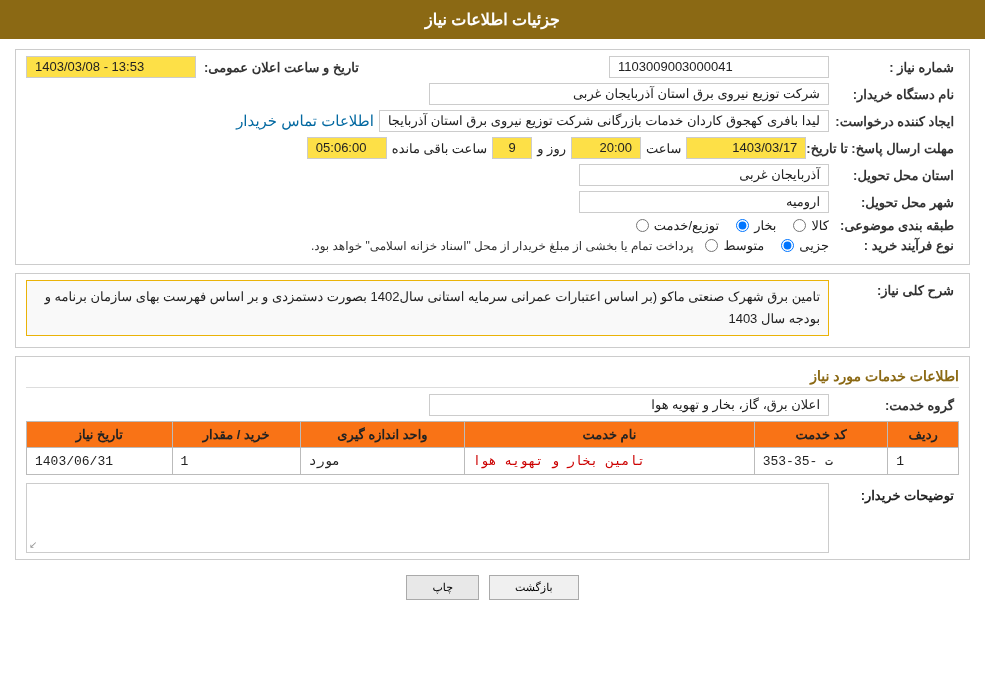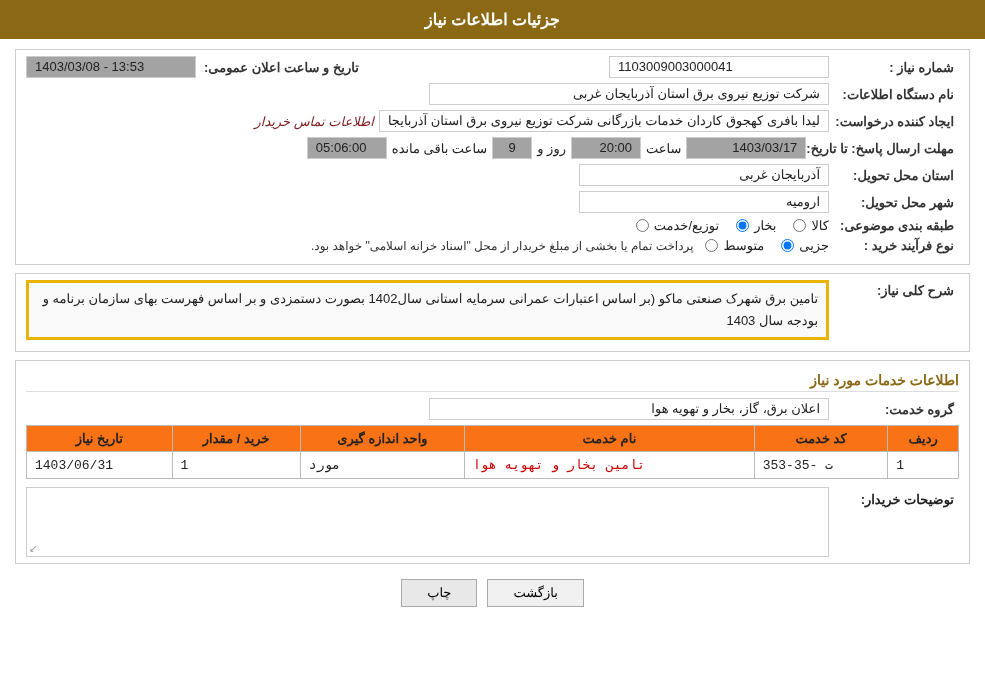--- a/index.html
+++ b/index.html
@@ -56,31 +56,30 @@
     }
     .value-box.wide {
       min-width: 400px;
     }
     .value-box.medium {
       min-width: 250px;
     }
     .date-box {
       border: 1px solid #ccc;
       padding: 2px 8px;
-      background: #a3a3a3;
+      background: #fde047;
       font-size: 13px;
       min-width: 140px;
       min-height: 22px;
     }
     .info-link {
-      color: #7f1d1d;
+      color: #0369a1;
       text-decoration: none;
-      font-size: 13px;
+      font-size: 15px;
       margin-right: 5px;
-      font-style: italic;
     }
     .section-title {
       color: #8B6914;
       font-weight: bold;
       font-size: 14px;
       padding: 5px 0 3px 0;
       border-bottom: 1px solid #ddd;
       margin-bottom: 6px;
     }
     .radio-group {
@@ -90,21 +89,21 @@
     }
     .radio-item {
       display: flex;
       align-items: center;
       gap: 3px;
     }
     .radio-item input[type="radio"] {
       margin: 0 2px;
     }
     .description-box {
-      border: 3px solid #eab308;
+      border: 1px solid #eab308;
       padding: 5px 8px;
       background: #f9f9f9;
       font-size: 13px;
       line-height: 1.7;
       min-height: 55px;
     }
     table.items-table {
       width: 100%;
       border-collapse: collapse;
       margin-top: 5px;
@@ -157,22 +156,22 @@
       display: flex;
       justify-content: center;
       gap: 10px;
       margin-top: 15px;
       margin-bottom: 10px;
     }
     .btn {
       padding: 5px 25px;
       border: 1px solid #aaa;
       cursor: pointer;
-      font-size: 13px;
-      font-family: Liberation Serif, serif;
+      font-size: 11px;
+      font-family: Liberation Sans, sans-serif;
       background: #f5f5f5;
     }
     .btn-print {
       background: #e8e8e8;
     }
     .btn-back {
       background: #f0f0f0;
     }
     .payment-note {
       font-size: 12px;
@@ -195,21 +194,21 @@
 
       <div class="row">
         <span class="label">شماره نیاز :</span>
         <div class="value-box" style="min-width:220px; direction:ltr; text-align:left;">1103009003000041</div>
         <span style="flex:1"></span>
         <span class="label" style="min-width:auto; margin-left:8px;">تاریخ و ساعت اعلان عمومی:</span>
         <div class="date-box" style="direction:ltr; min-width:170px;">1403/03/08 - 13:53</div>
       </div>
 
       <div class="row">
-        <span class="label">نام دستگاه اطلاعات:</span>
+        <span class="label">نام دستگاه خریدار:</span>
         <div class="value-box wide">شرکت توزیع نیروی برق استان آذربایجان غربی</div>
       </div>
 
       <div class="row">
         <span class="label">ایجاد کننده درخواست:</span>
         <div class="value-box" style="min-width:350px;">لیدا بافری کهجوق کاردان خدمات بازرگانی شرکت توزیع نیروی برق استان آذربایجا</div>
         <a href="#" class="info-link">اطلاعات تماس خریدار</a>
       </div>
 
       <div class="row">

